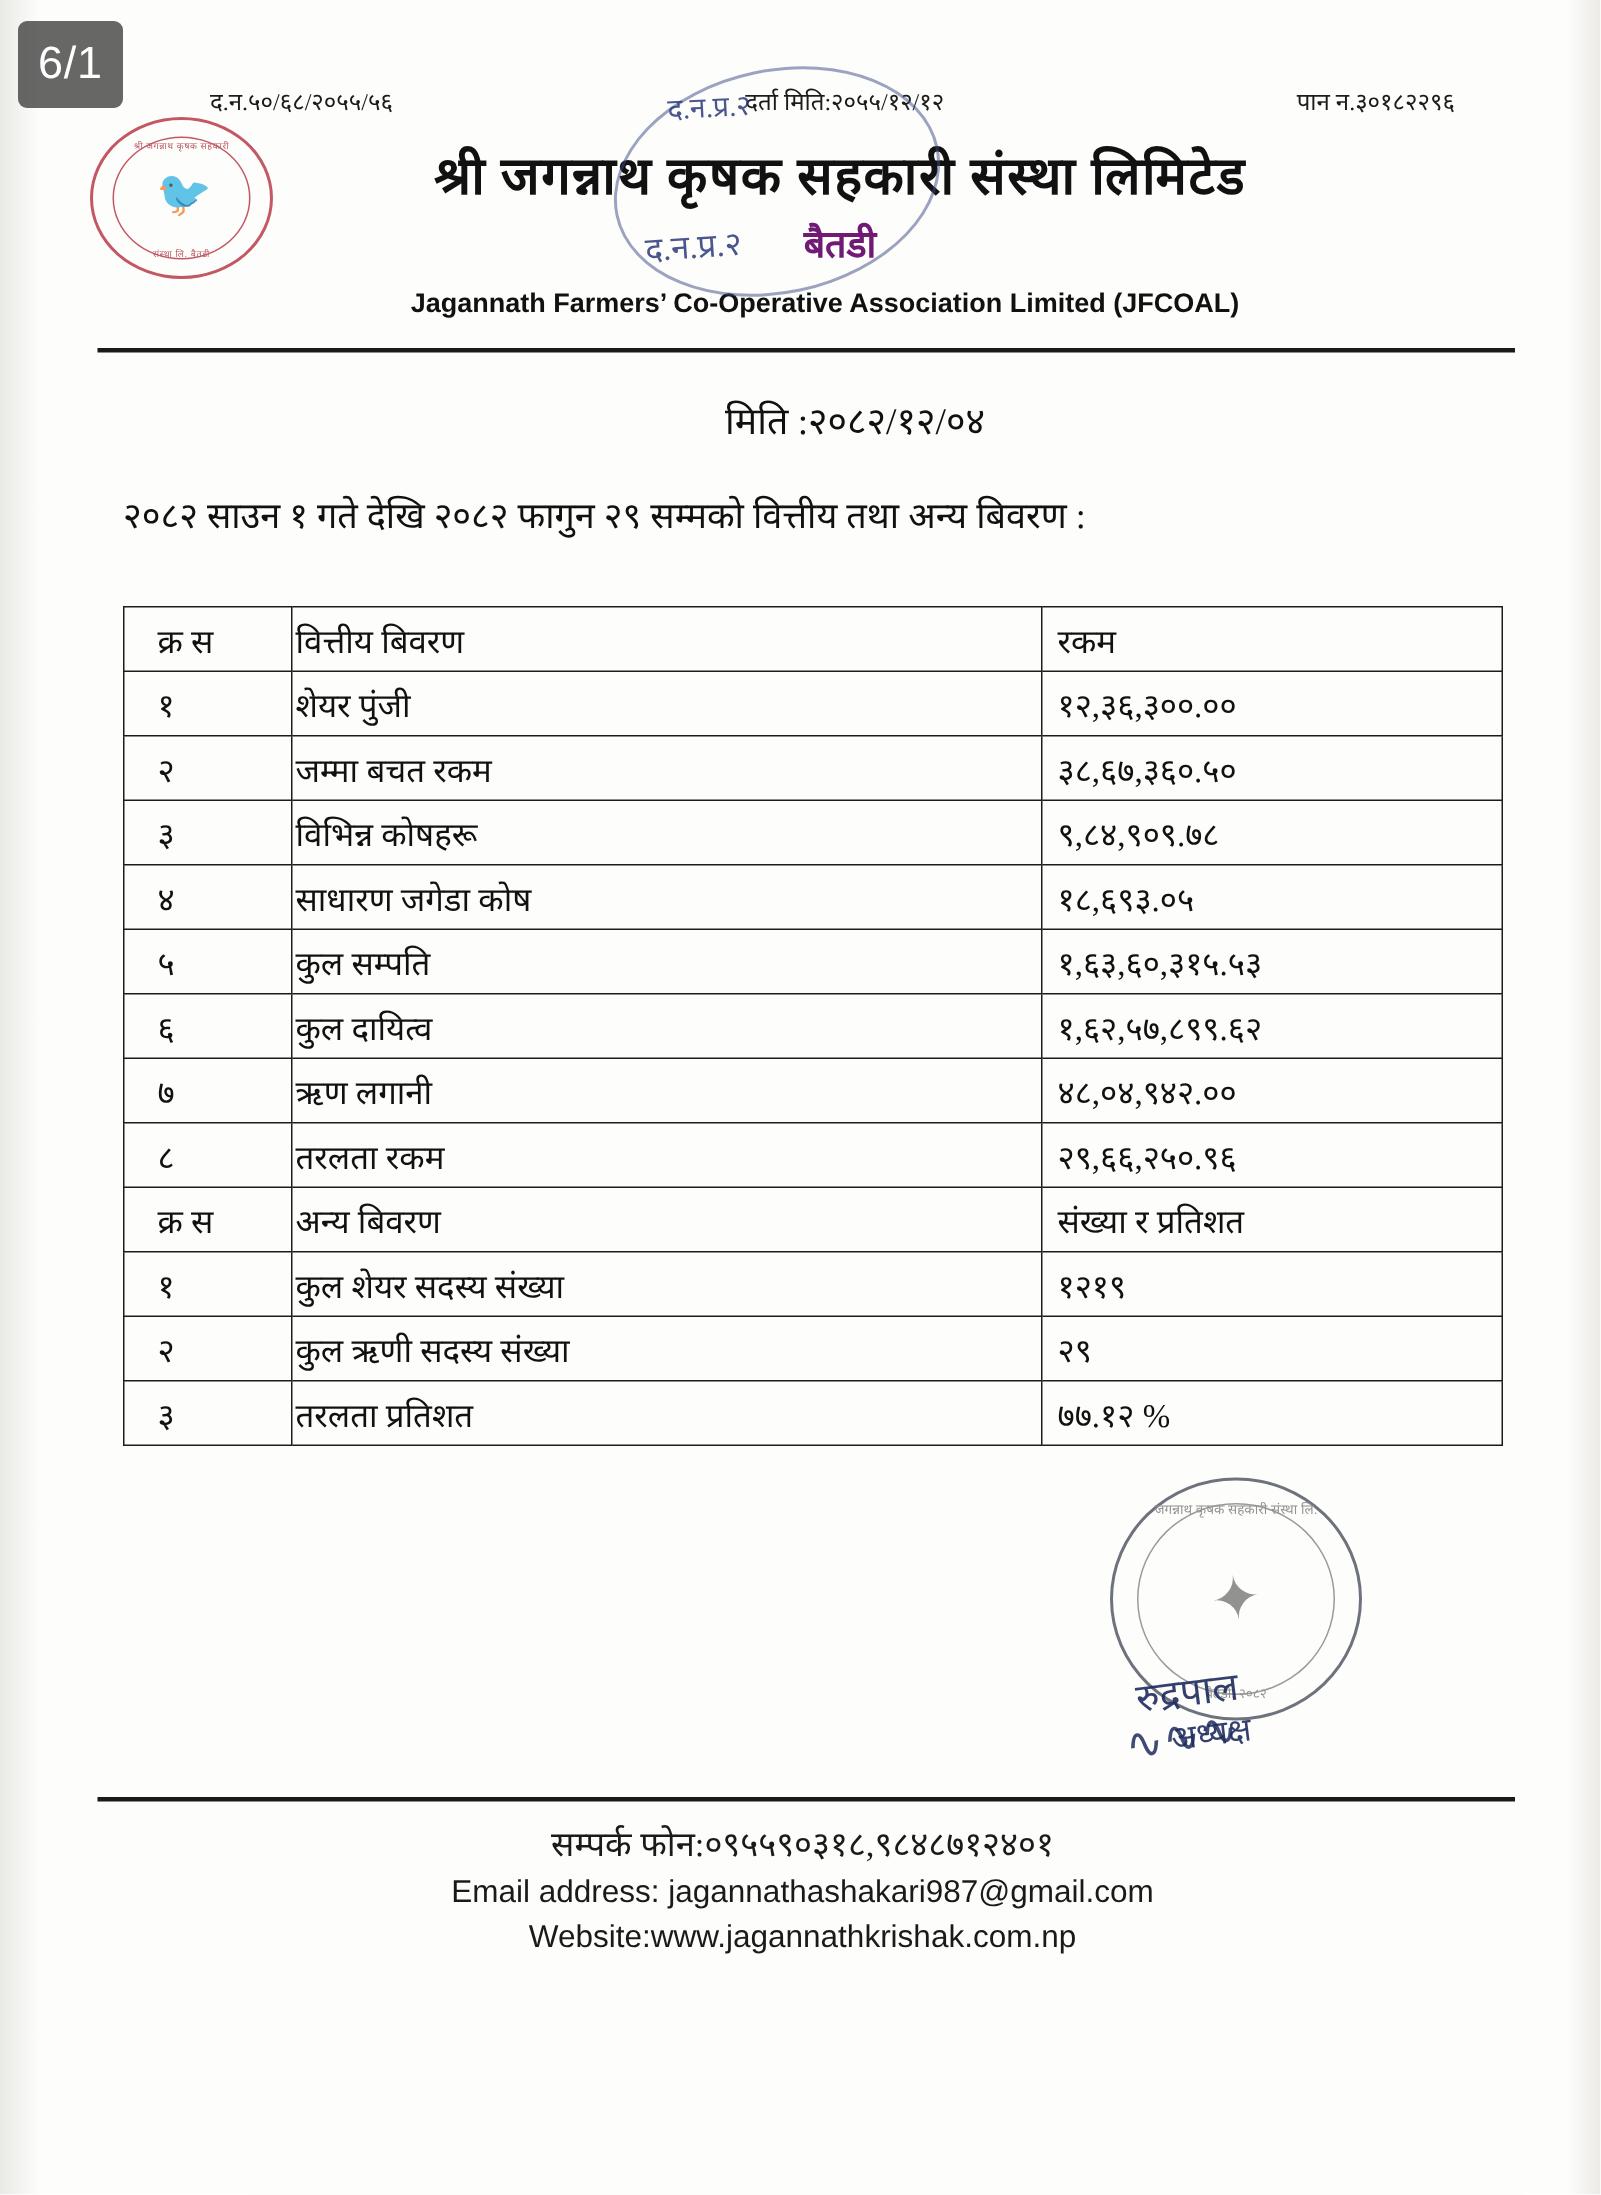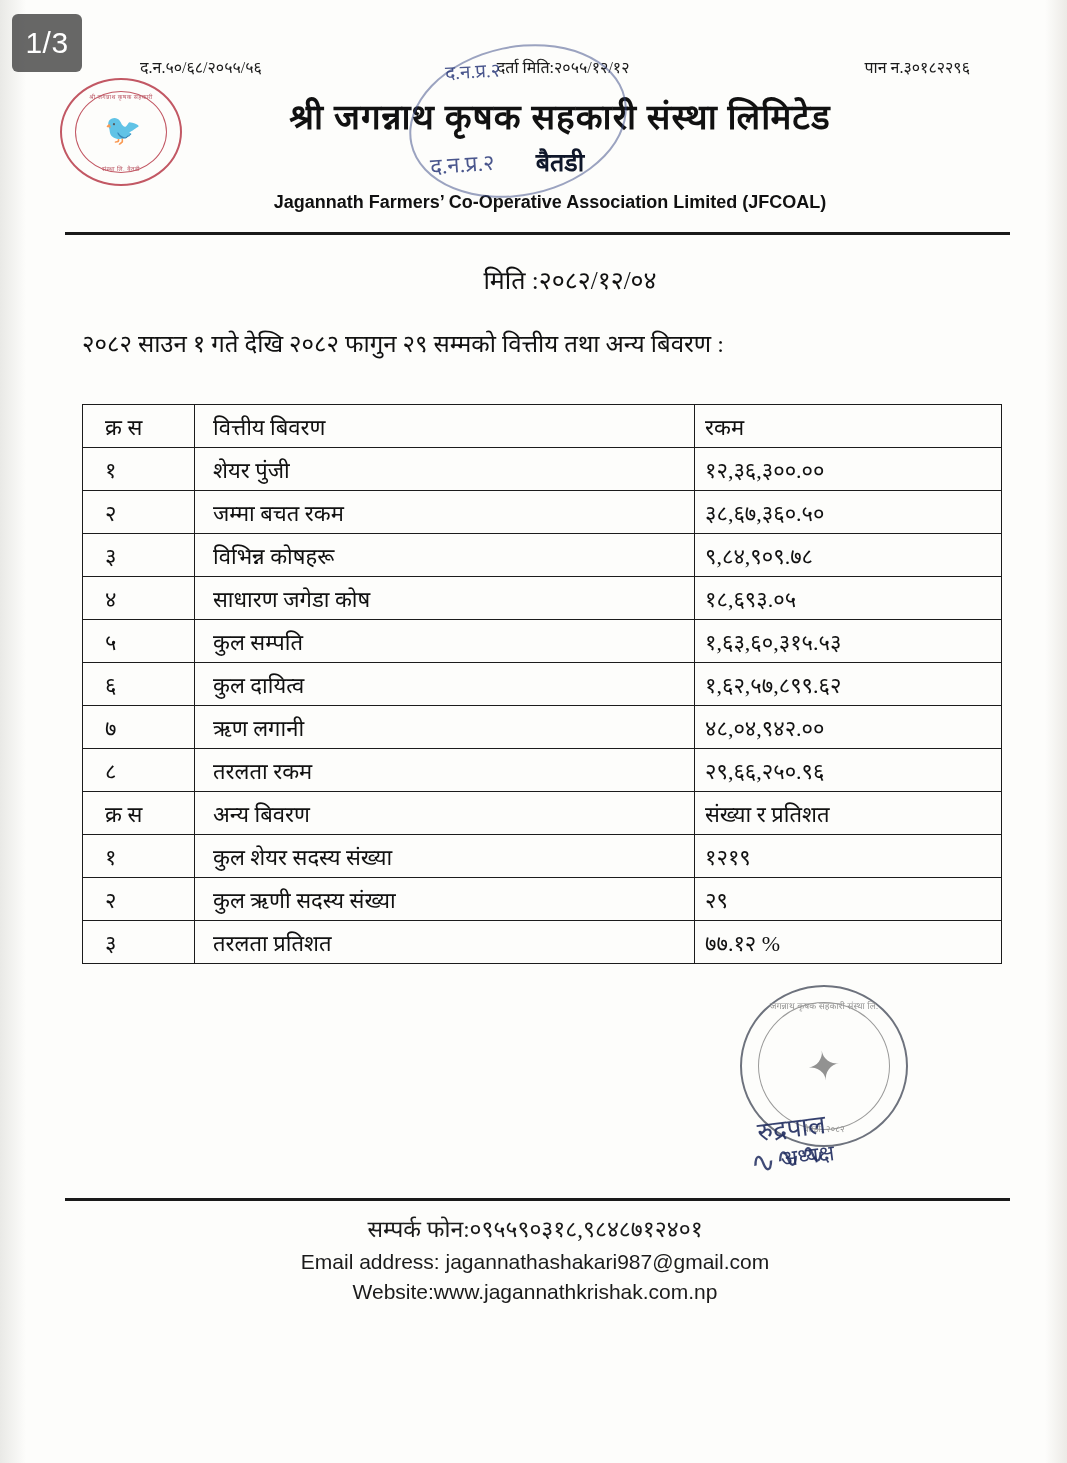--- a/index.html
+++ b/index.html
@@ -114,21 +114,21 @@
     color: #111;
     font-family: "Liberation Serif", serif;
     font-weight: bold;
     letter-spacing: 1px;
   }
   .org-place {
     position: absolute;
     top: 144px; left: 120px; width: 800px;
     text-align: center;
     font-size: 25px;
-    color: #0f172a;
+    color: #701a75;
     font-family: "Liberation Serif", serif;
     font-weight: bold;
   }
   .org-name-en {
     position: absolute;
     top: 192px; left: 60px; width: 900px;
     text-align: center;
     font-size: 18px;
     color: #111;
     font-weight: bold;
@@ -191,21 +191,21 @@
   table.fin td {
     border: 1.6px solid #1c1c1c;
     height: 43px;
     font-size: 22px;
     color: #111;
     padding: 0 10px;
     vertical-align: middle;
     margin-left: 24px;
   }
   table.fin td.c-sn { width: 112px; padding-left: 22px; }
-  table.fin td.c-desc { width: 500px; padding-left: 18px; }
+  table.fin td.c-desc { width: 500px; padding-left: 2px; }
   table.fin td.c-amt { }
   tr.hdr td { font-weight: normal; }
 
   
   .sig-seal {
     position: absolute;
     left: 700px; top: 985px;
     width: 168px; height: 162px;
     border-radius: 50%;
     border: 2px solid #0f172a;
@@ -273,21 +273,21 @@
   .foot .email, .foot .web {
     font-size: 21px;
     margin-top: 6px;
   }
 </style>
 </head>
 <body>
 
 <div id="scan">
 
-  <div id="page-badge">1/3</div>
+  <div id="page-badge">6/1</div>
 
   <div class="doc">
 
     <div class="reg-row">
       <span>द.न.५०/६८/२०५५/५६</span>
       <span>दर्ता मिति:२०५५/१२/१२</span>
       <span>पान न.३०१८२२९६</span>
     </div>
 
     <div class="org-seal">

